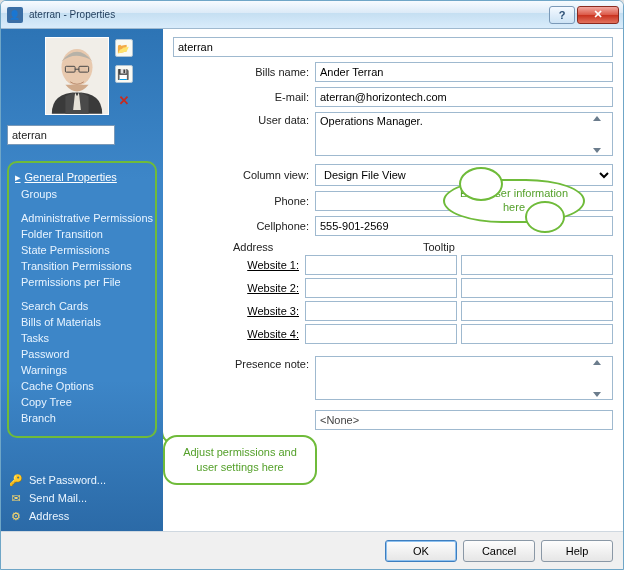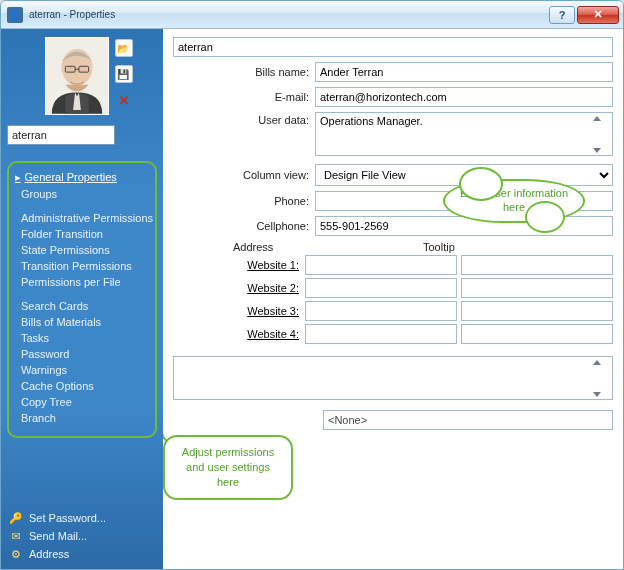--- a/index.html
+++ b/index.html
@@ -228,21 +228,20 @@
   .wrow input:last-child { margin-right: 0; }
   .presence textarea {
     height: 44px;
   }
   .none-row input {
     flex: 1;
     height: 20px;
     border: 1px solid #9fb9cf;
     padding: 2px 4px;
     color: #444;
-    margin-left: 8px;
   }
   .buttonbar {
     height: 38px;
     border-top: 1px solid #cfd8e0;
     background: #f0f0f0;
     display: flex;
     align-items: center;
     justify-content: flex-end;
     gap: 6px;
     padding: 0 10px;
@@ -298,21 +297,21 @@
   .c-right.cloud::before {
     width: 40px; height: 30px; top: -14px; left: 14px;
     background: #fff;
   }
   .c-right.cloud::after {
     width: 36px; height: 28px; bottom: -12px; right: 18px;
   }
   .c-left {
     top: 406px;
     left: 0px;
-    width: 130px;
+    width: 154px;
   }
   .c-left-tail {
     position: absolute;
     top: 388px;
     left: -2px;
     width: 14px; height: 28px;
     border-left: 2px solid #6fbb3a;
     border-bottom: 2px solid #6fbb3a;
     border-bottom-left-radius: 14px;
     z-index: 49;
@@ -456,33 +455,45 @@
         <input type="text" value="" style="">
         <input type="text" value="" style="">
       </div>
       <div class="wrow">
         <label>Website 4:</label>
         <input type="text" value="" style="">
         <input type="text" value="" style="">
       </div>
 
       <div class="row presence" style="align-items:flex-start; margin-top:12px; position:relative;">
+        <label style="padding-top:2px;">Presence note:</label>
         <textarea style=""></textarea>
         <div class="scroll-triangle st-up" style="top:4px;"></div>
         <div class="scroll-triangle st-down" style="top:36px;"></div>
       </div>
 
       <div class="row none-row" style="margin-top:10px;">
         <label></label>
         <input type="text" value="&lt;None&gt;" style="">
       </div>
 
       <div class="callout cloud c-right">
         <span>Enter user information here</span>
       </div>
       <div class="c-left-tail"></div>
       <div class="callout c-left">
         <span>Adjust permissions and user settings here</span>
       </div>
     </div>
   </div>
 
+  <div class="buttonbar">
+    <div class="btn primary">
+        <span>OK</span>
+      </div>
+    <div class="btn">
+        <span>Cancel</span>
+      </div>
+    <div class="btn">
+        <span>Help</span>
+      </div>
+  </div>
 </div>
 
 </body></html>

